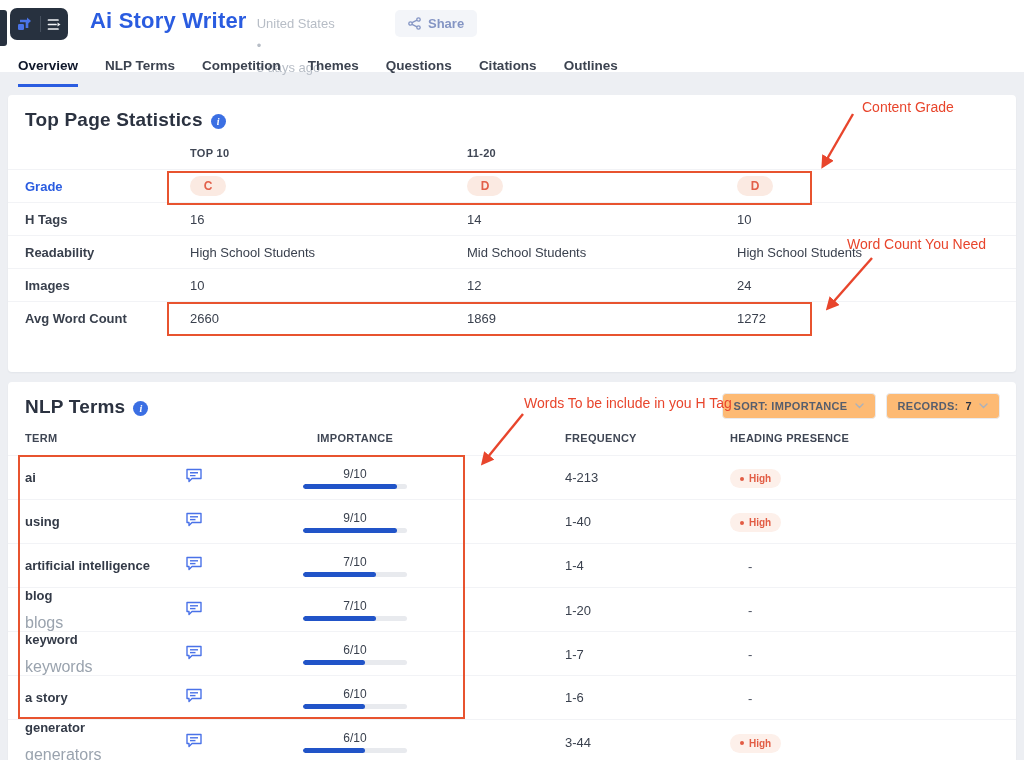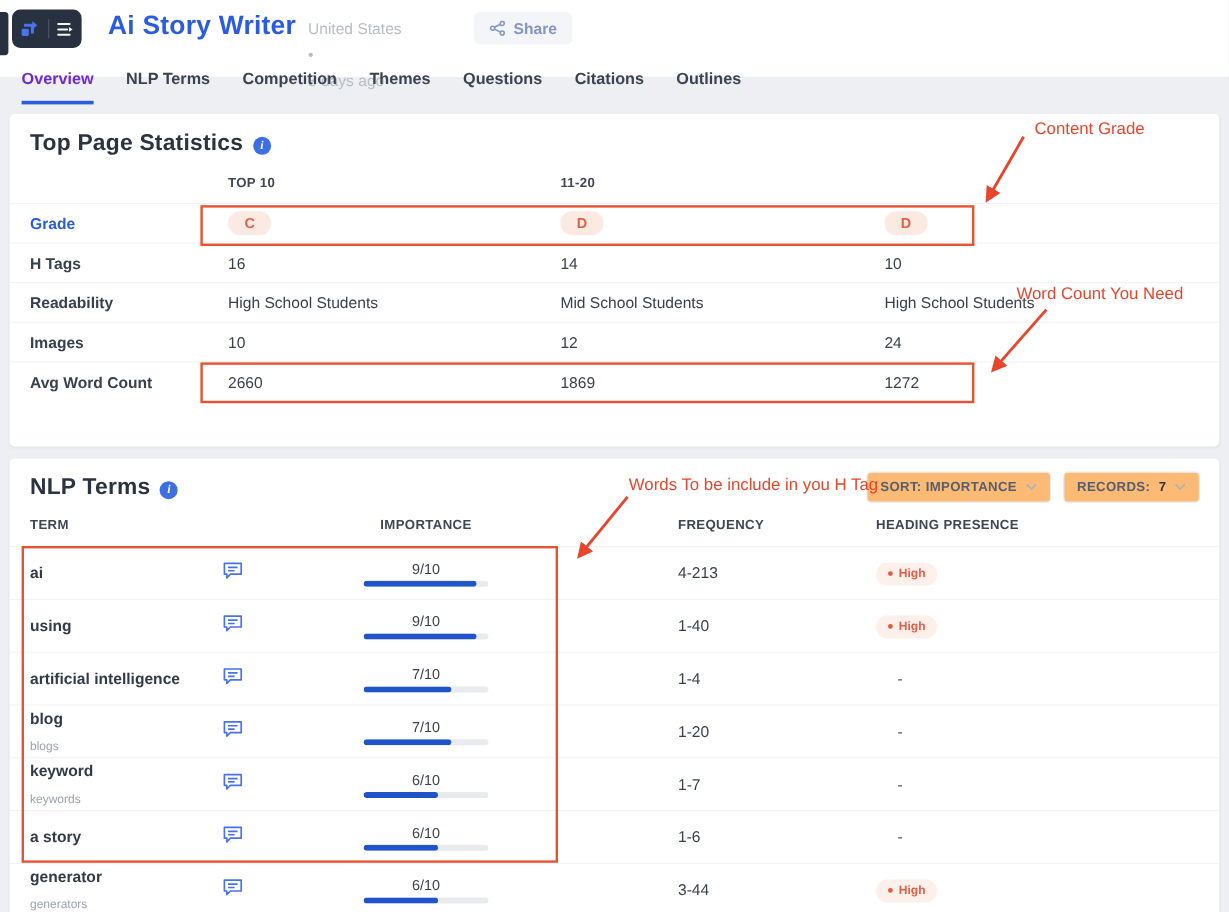--- a/index.html
+++ b/index.html
@@ -1,34 +1,34 @@
 <!DOCTYPE html>
 <html><head>
 <meta charset="utf-8">
 <style>
   * { margin:0; padding:0; box-sizing:border-box; }
   html,body { width:1024px; height:760px; overflow:hidden; }
   body { font-family:"Liberation Sans", sans-serif; background:#edeff3; }
   .page { position:relative; width:1024px; height:760px; overflow:hidden; }
 
   
-  .topbar { position:absolute; left:0; top:0; width:1024px; height:64px; background:#ffffff; }
+  .topbar { position:absolute; left:0; top:0; width:1024px; height:72px; background:#ffffff; }
   .edge-sliver { position:absolute; left:0; top:10px; width:7px; height:36px; background:#27313f; border-radius:0 3px 3px 0; }
   .logo-box { position:absolute; left:10px; top:8px; width:58px; height:32px; background:#27313f; border-radius:7px;
               display:flex; align-items:center; justify-content:center; gap:6px; }
   .logo-divider { width:1px; height:16px; background:#46505e; }
   .title-row { position:absolute; left:90px; top:8px; display:flex; align-items:baseline; gap:10px; }
   .app-title { font-size:22px; font-weight:700; color:#2a5ce0; letter-spacing:.2px; }
   .subtitle { font-size:13px; color:#b7bdc6; font-weight:500; display:flex; gap:7px; align-items:baseline;flex-direction:column; }
   .share-btn { position:absolute; left:395px; top:10px; height:27px; padding:0 13px; background:#f3f5f9; border:none;
                border-radius:5px; display:flex; align-items:center; gap:7px; color:#8495c4; font-size:13px; font-weight:600;
                font-family:"Liberation Sans", sans-serif; cursor:pointer;justify-content:center; }
   .tabs { position:absolute; left:18px; top:58px; display:flex; gap:27px; }
   .tab { font-size:13.5px; font-weight:600; color:#3c4350; padding-bottom:11px; cursor:pointer; border-bottom:3px solid transparent; }
-  .tab.active { color:#6d28d9; border-bottom-color:#2a5ce0; }
+  .tab.active { color:#0f172a; border-bottom-color:#2a5ce0; }
 
   
   .card { position:absolute; left:8px; width:1008px; background:#ffffff; border-radius:4px; box-shadow:0 1px 2px rgba(20,30,60,.05); }
   #stats-card { top:95px; height:277px; }
   #nlp-card   { top:382px; height:382px; overflow:hidden; }
   .card-title-row { display:flex; align-items:center; gap:8px; padding:14px 0 0 17px; }
   .card-title { font-size:19px; font-weight:700; color:#2b3240; letter-spacing:.2px; }
   .info-icon { width:15px; height:15px; border-radius:50%; background:#3b6fe3; color:#fff; font-size:10px; font-style:italic;
                font-weight:700; display:inline-flex; align-items:center; justify-content:center; margin-top:2px; cursor:pointer;
                font-family:"Liberation Serif", serif; }
@@ -53,21 +53,21 @@
   .ctl-btn .val { color:#2b3240; }
   .nlp-header { display:grid; grid-template-columns:160px 55px 230px 175px 1fr; padding-left:17px; align-items:center;
                 height:34px; margin-top:3px; }
   .nlp-col-h { font-size:11px; font-weight:700; color:#3f4654; letter-spacing:.3px; }
   .nlp-col-h.center { text-align:center; }
   .nlp-col-h.freq { padding-left:95px; }
   .nlp-col-h.hp { padding-left:85px; }
   .nlp-row { display:grid; grid-template-columns:160px 55px 230px 175px 1fr; padding-left:17px; align-items:center;
              height:44px; border-top:1px solid #f2f3f6; }
   .term-name { font-size:13px; font-weight:700; color:#333a47; }
-  .term-variant { font-size:10px; color:#9aa3ae; margin-top:11px; }
+  .term-variant { font-size:16px; color:#9aa3ae; margin-top:11px; }
   .icon-cell span { display:inline-flex; cursor:pointer; }
   .imp-cell { display:flex; flex-direction:column; align-items:center; justify-content:center; }
   .imp-score { font-size:12px; color:#3a414e; margin-bottom:3px; }
   .imp-track { width:104px; height:5px; border-radius:3px; background:#e8eaee; overflow:hidden; }
   .imp-fill { height:100%; border-radius:3px; background:#2154c8; }
   .freq-cell { font-size:13px; color:#3a414e; padding-left:95px; }
   .hp-cell { padding-left:85px; }
   .hp-badge { display:inline-flex; align-items:center; gap:5px; background:#fdf0ea; border-radius:10px; padding:4px 10px;
               font-size:10px; font-weight:600; color:#e25c44; }
   .hp-dot { width:4px; height:4px; border-radius:50%; background:#e25c44; display:inline-block; }

